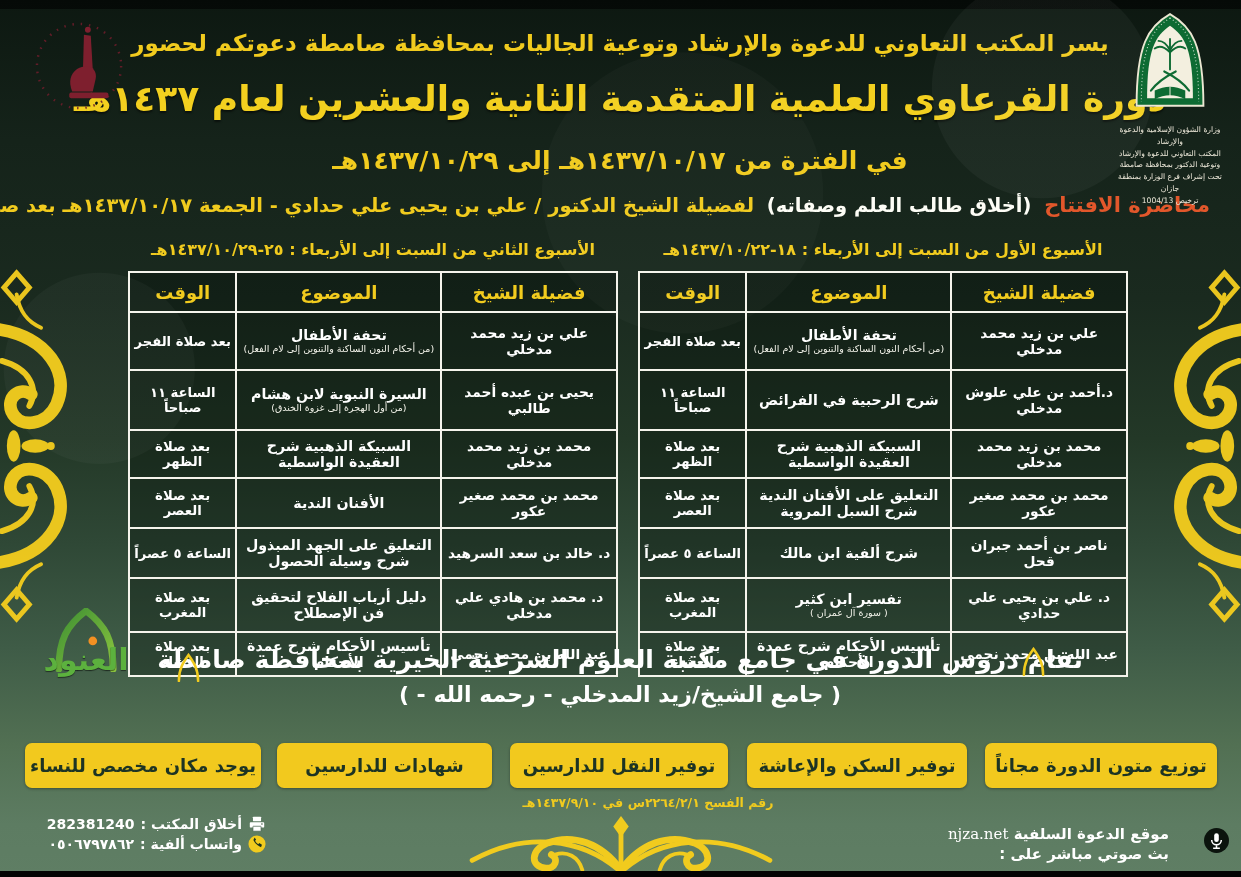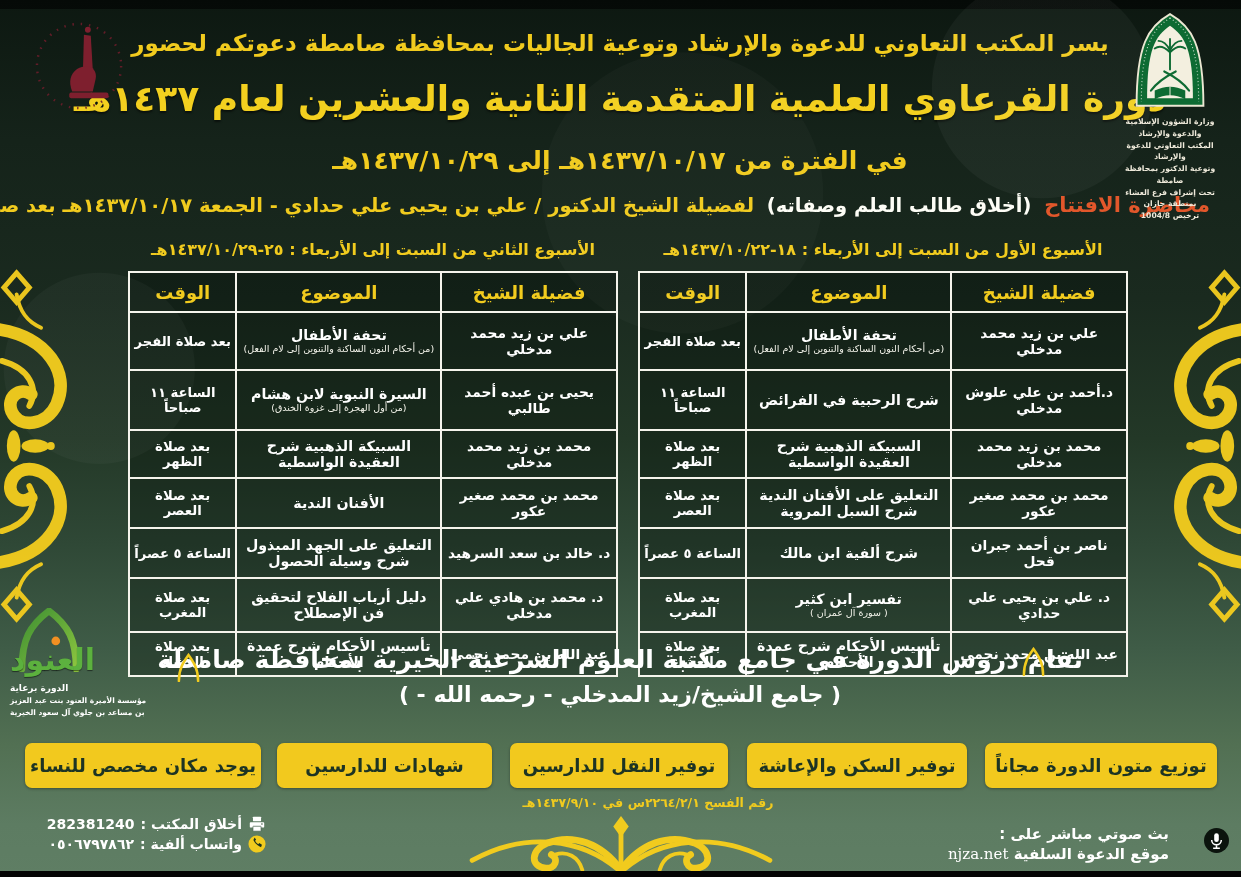--- a/index.html
+++ b/index.html
@@ -73,28 +73,28 @@
   .contact-row{display:flex;flex-direction:row;align-items:center;justify-content:flex-start;
     gap:6px;color:#fff;font-weight:700;font-size:14px;line-height:20px;direction:rtl;}
   .contact-row .icon{display:inline-flex;flex:0 0 auto;}
   .email-text{font-family:"DejaVu Serif", serif;font-weight:400;font-size:13.5px;direction:ltr;}
 
   .broadcast{position:absolute;top:824px;right:72px;width:300px;text-align:right;direction:rtl;
     color:#fff;font-weight:700;font-size:15px;line-height:20px;z-index:5;}
   .site-url{font-family:"DejaVu Serif", serif;font-weight:400;direction:ltr;display:inline-block;}
   .mic-wrap{position:absolute;top:828px;right:12px;z-index:5;}
 
-  .sponsor{position:absolute;top:608px;left:10px;width:152px;text-align:left;z-index:4;}
+  .sponsor{position:absolute;top:608px;left:10px;width:152px;text-align:center;z-index:4;}
   .anoud-name{margin-top:-34px;font-size:30px;font-weight:800;color:#5cb13e;
     text-shadow:0 1px 1px rgba(0,0,0,.5);}
   .sponsor-lines{margin-top:4px;color:#fff;font-size:7.5px;font-weight:700;line-height:1.6;}
   .sponsor-lines .s1{font-size:9px;}
 
   .ministry{position:absolute;top:12px;right:12px;width:118px;text-align:center;z-index:4;}
-  .ministry-lines{margin-top:4px;color:#efeadb;font-size:7.6px;font-weight:700;line-height:1.55;}
+  .ministry-lines{margin-top:12px;color:#efeadb;font-size:7.6px;font-weight:400;line-height:1.55;}
 
   .org-logo{position:absolute;top:20px;left:28px;z-index:4;}
 
   .orn{position:absolute;top:262px;z-index:1;opacity:.97;}
   .orn-r{right:0;} .orn-l{left:0;transform:scaleX(-1);}
   .crest{position:absolute;bottom:5px;left:466px;z-index:3;}
 </style>
 </head>
 <body>
 
@@ -132,22 +132,22 @@
         <path d="M24 82 C 30 74 38 68 50 62"></path>
           <path d="M64 82 C 58 74 50 68 38 62"></path>
       </g>
       <path d="M28 82 Q 44 74 60 82 L 60 91 Q 44 83 28 91 Z" fill="#0e6b33"></path>
       <path d="M44 78 V 88" stroke="#f3efdf" stroke-width="1"></path>
     </svg>
     <div class="ministry-lines">
       <div>وزارة الشؤون الإسلامية والدعوة والإرشاد</div>
       <div>المكتب التعاوني للدعوة والإرشاد</div>
       <div>وتوعية الدكتور بمحافظة صامطة</div>
-      <div>تحت إشراف فرع العشاء بمنطقة جازان</div>
-      <div>ترخيص 1004/8</div>
+      <div>تحت إشراف فرع الوزارة بمنطقة جازان</div>
+      <div>ترخيص 1004/13</div>
     </div>
   </div>
 
   <div class="intro-line">يسر المكتب التعاوني للدعوة والإرشاد وتوعية الجاليات بمحافظة صامطة دعوتكم لحضور</div>
   <div class="main-title">دورة القرعاوي العلمية المتقدمة الثانية والعشرين لعام ١٤٣٧هـ</div>
   <div class="period-line">في الفترة من ١٤٣٧/١٠/١٧هـ إلى ١٤٣٧/١٠/٢٩هـ</div>
   <div class="lecture-line">
     <span class="lecture-label">محاضرة الافتتاح</span>
     <span class="lecture-topic">(أخلاق طالب العلم وصفاته)</span>
     <span>لفضيلة الشيخ الدكتور / علي بن يحيى علي حدادي - الجمعة ١٤٣٧/١٠/١٧هـ بعد صلاة المغرب مباشرة</span>
@@ -321,25 +321,20 @@
       <defs>
           <linearGradient id="gr" x1="0" y1="0" x2="1" y2="1">
             <stop offset="0" stop-color="#3e8f33"></stop>
             <stop offset="1" stop-color="#8dc63f"></stop>
           </linearGradient>
         </defs>
       <path d="M40 3 C 20 18 12 33 12 63 M40 3 C 60 18 68 33 68 63" fill="none" stroke="url(#gr)" stroke-width="7" stroke-linecap="round"></path>
       <circle cx="47" cy="34" r="4.5" fill="#f29022"></circle>
     </svg>
     <div class="anoud-name">العنود</div>
-    <div class="sponsor-lines">
-      <div class="s1">الدورة برعاية</div>
-      <div>مؤسسة الأميرة العنود بنت عبد العزيز</div>
-      <div>بن مساعد بن جلوي آل سعود الخيرية</div>
-    </div>
   </div>
 
   <div class="contacts">
     <div class="contact-row">
       <span class="icon">
         <svg viewBox="0 0 20 20" width="18" height="18">
             <rect x="5.5" y="2" width="9" height="5" rx="0.5" fill="#fff"></rect>
             <rect x="2" y="8" width="16" height="6" rx="1" fill="#fff"></rect>
             <rect x="5.5" y="12.5" width="9" height="5.5" rx="0.5" fill="#fff" stroke="#46604c" stroke-width="0.8"></rect>
             <circle cx="15.5" cy="10" r="0.9" fill="#46604c"></circle>
@@ -362,25 +357,25 @@
 
   <span class="mic-wrap icon">
     <svg viewBox="0 0 26 26" width="25" height="25">
         <circle cx="13" cy="13" r="13" fill="#0b130d"></circle>
         <rect x="10.6" y="5.5" width="4.8" height="9" rx="2.4" fill="#fff"></rect>
         <path d="M8 12.5 a5 5 0 0 0 10 0" fill="none" stroke="#fff" stroke-width="1.6"></path>
         <path d="M13 18 v3 M9.5 21 h7" stroke="#fff" stroke-width="1.6"></path>
       </svg>
   </span>
   <div class="broadcast">
-    <div>بث صوتي مباشر على :</div>
     <div>
       <span>موقع الدعوة السلفية</span>
       <span class="site-url">njza.net</span>
     </div>
+    <div>بث صوتي مباشر على :</div>
   </div>
 
   <svg class="orn orn-r" viewBox="0 0 90 370" width="88" height="368">
     <defs>
       <g id="halfScroll">
         <path d="M73 8 l13 15 -13 15 -13 -15 z" fill="none" stroke="#f1cb1e" stroke-width="5"></path>
         <path d="M73 30 C 70 48 62 58 48 64" fill="none" stroke="#f1cb1e" stroke-width="4" stroke-linecap="round"></path>
         <path d="M90 66 C 42 74 18 110 32 142 C 42 164 70 168 78 150 C 84 135 70 124 58 132" fill="none" stroke="#f1cb1e" stroke-width="13" stroke-linecap="round"></path>
         <path d="M88 98 C 60 106 50 126 60 144" fill="none" stroke="#f1cb1e" stroke-width="6" stroke-linecap="round"></path>
       </g>

